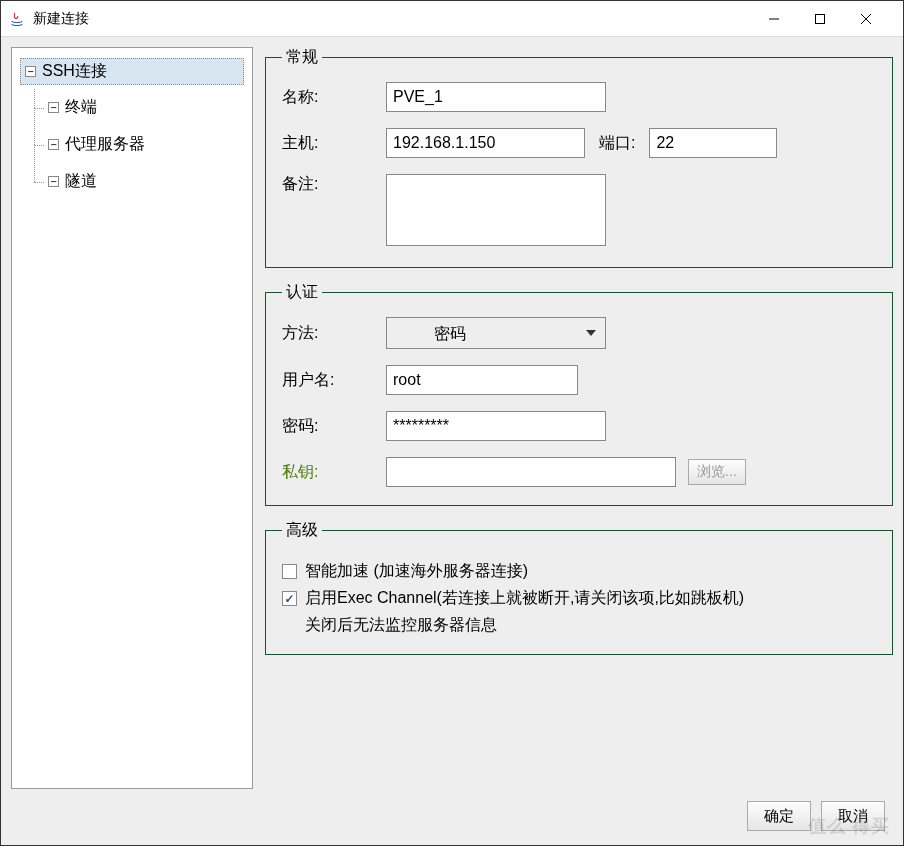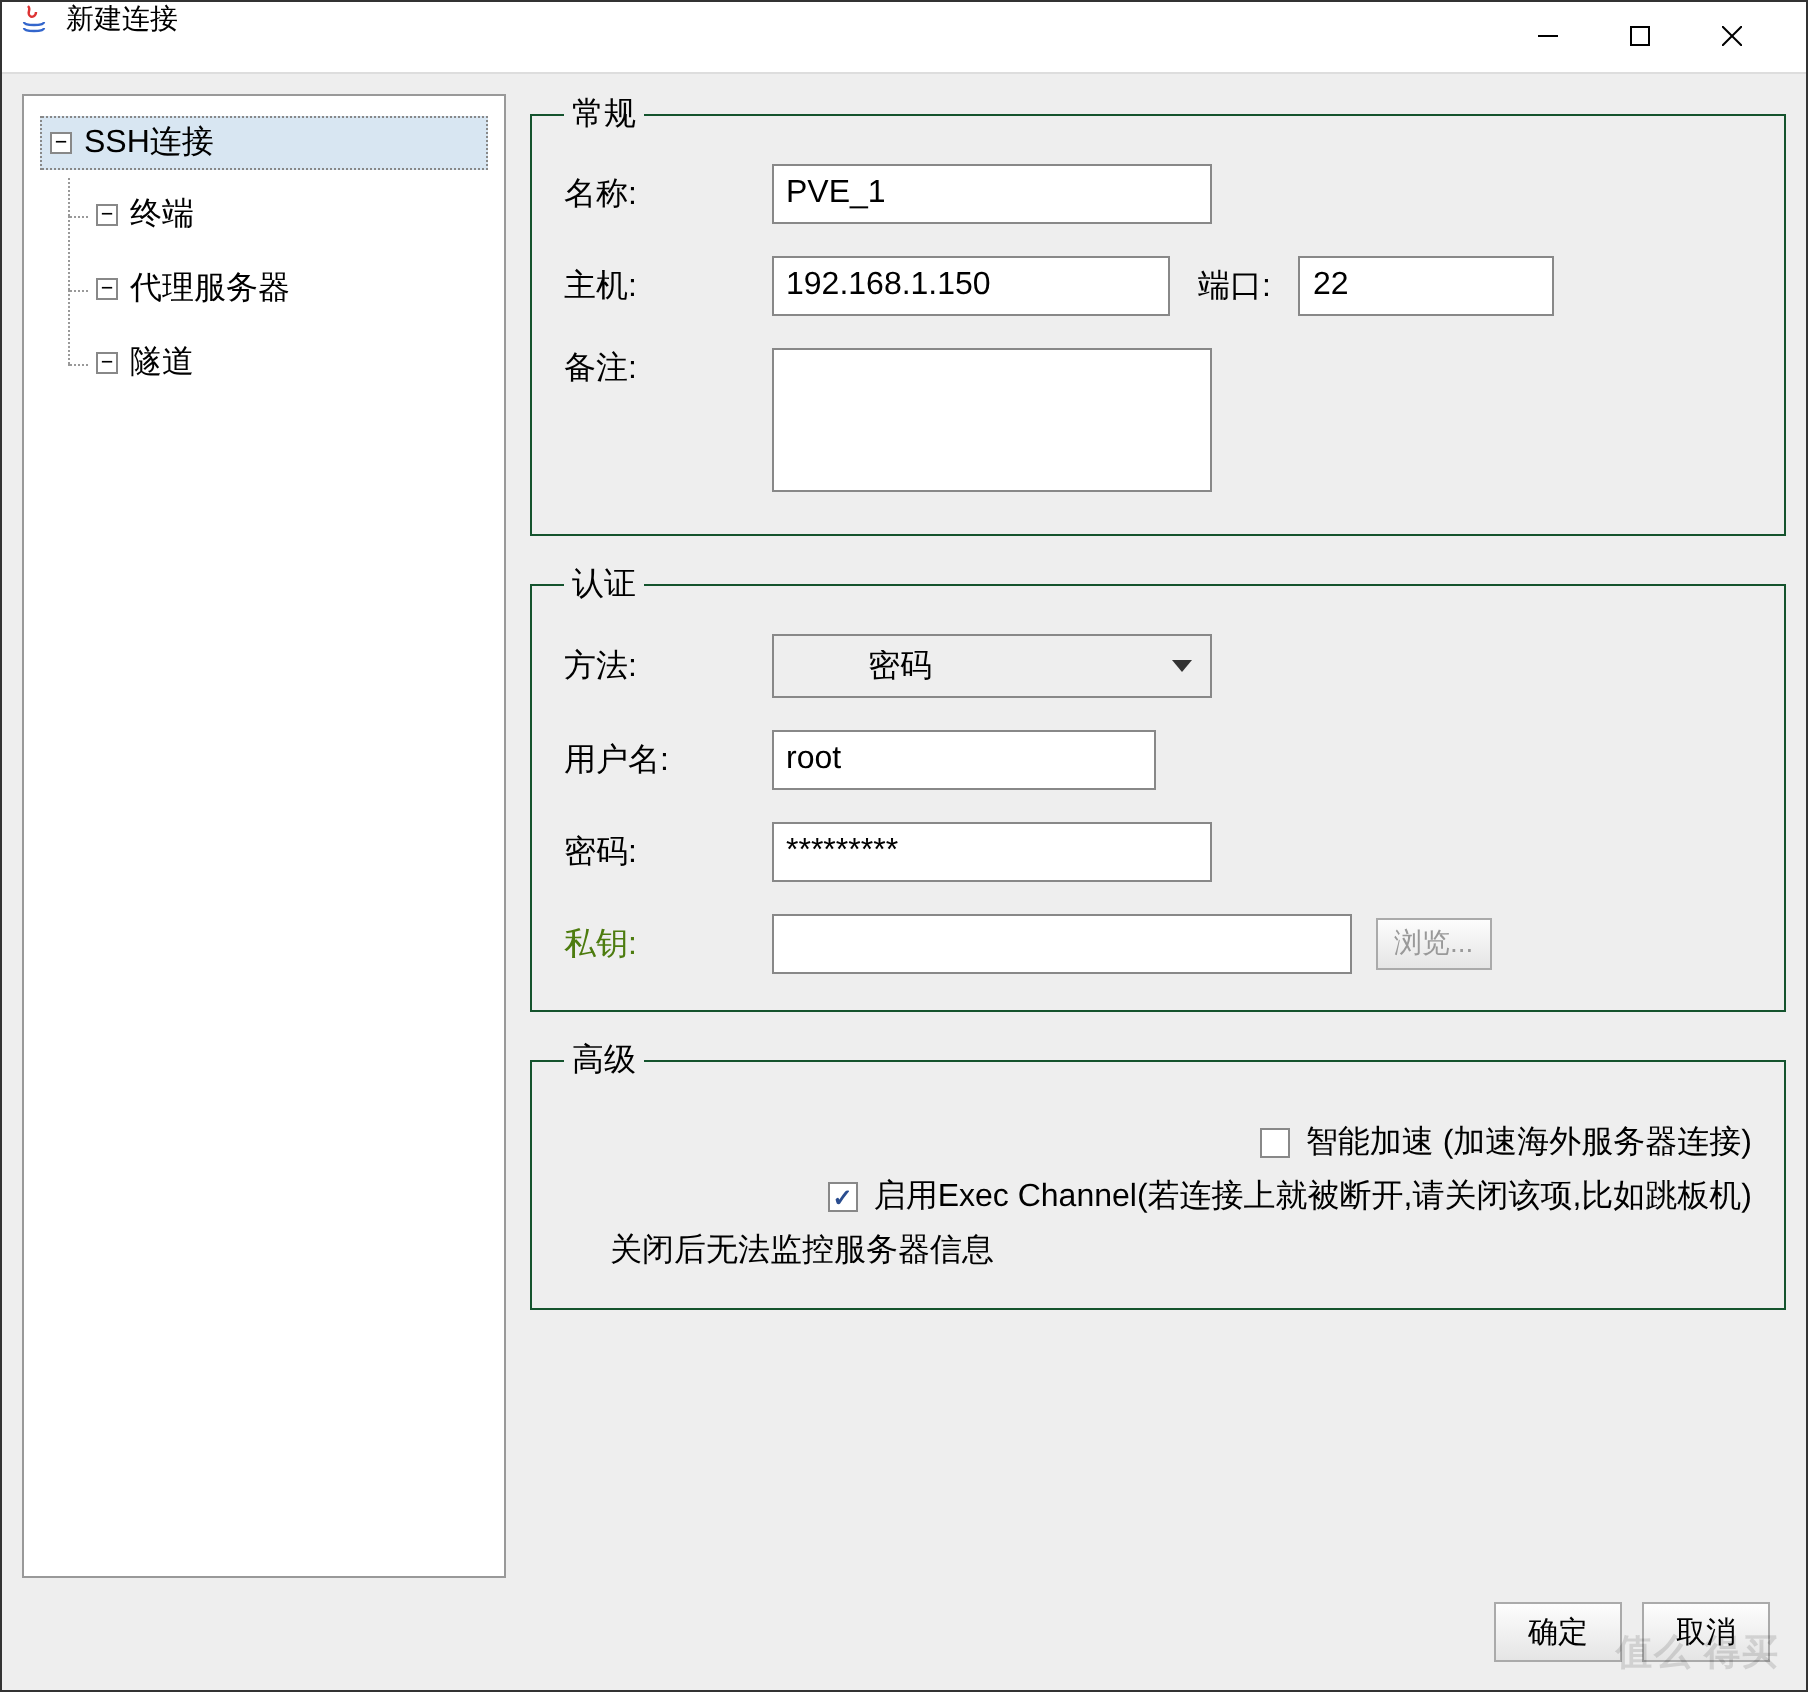--- a/index.html
+++ b/index.html
@@ -16,20 +16,21 @@
   width: 904px;
   height: 846px;
   border: 1px solid #333;
   background: #fff;
   display: flex;
   flex-direction: column;
 }
 .titlebar {
   height: 36px;
   display: flex;
+  align-items: center;
   padding: 0 14px 0 8px;
   border-bottom: 1px solid #ddd;
   background: #fff;
 }
 .titlebar .icon {
   width: 16px; height: 16px; margin-right: 8px;
   display:inline-flex; align-items:center; justify-content:center;
 }
 .titlebar .title { flex: 0 0 auto; font-size: 14px; }
 .titlebar .spacer { flex: 1; }
@@ -138,21 +139,20 @@
   background: linear-gradient(#fdfdfd,#e5e5e5);
   height: 28px; padding: 0 12px;
   font-size: 14px; font-family: inherit;
 }
 .btn.small { height:26px; padding:0 8px; font-size:14px; }
 .btn:disabled, .btn[aria-disabled="true"] { color:#999; }
 .adv-row {
   display:flex; align-items:flex-start; gap:8px;
   margin: 6px 0;
   font-size:16px;
-  justify-content:flex-end;
 }
 .chk {
   width:15px;height:15px;margin-top:3px;border:1px solid #888;background:#fff;
   display:inline-flex;align-items:center;justify-content:center;color:#2a4d8f;font-weight:bold;font-size:12px;
   flex-shrink:0;
 }
 .chk.checked::after { content:"✓"; }
 .adv-sub { margin-left:23px; font-size:16px; }
 .footer {
   display:flex; justify-content:flex-end; gap:10px;

